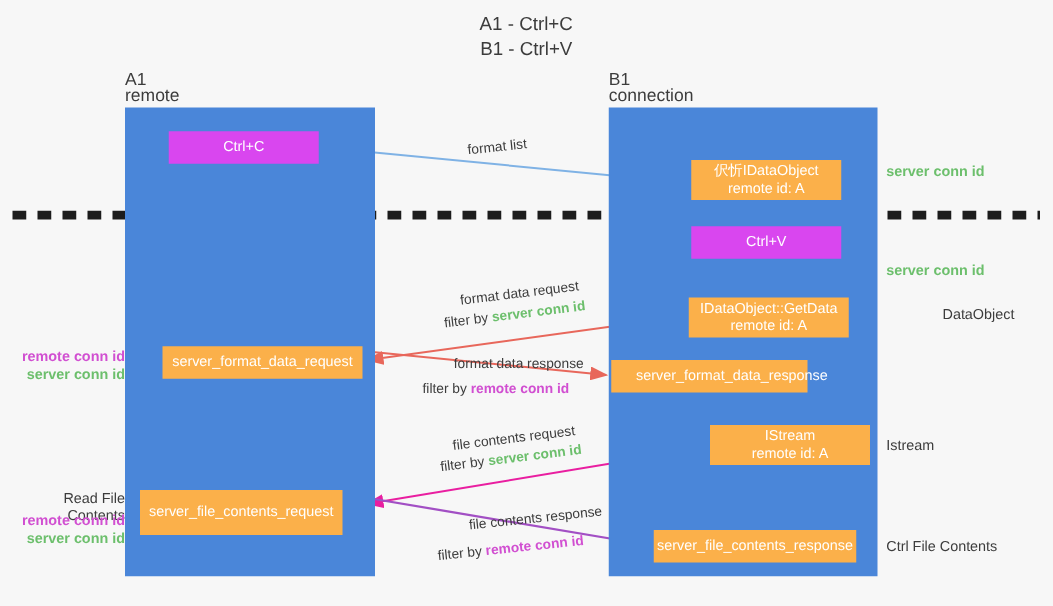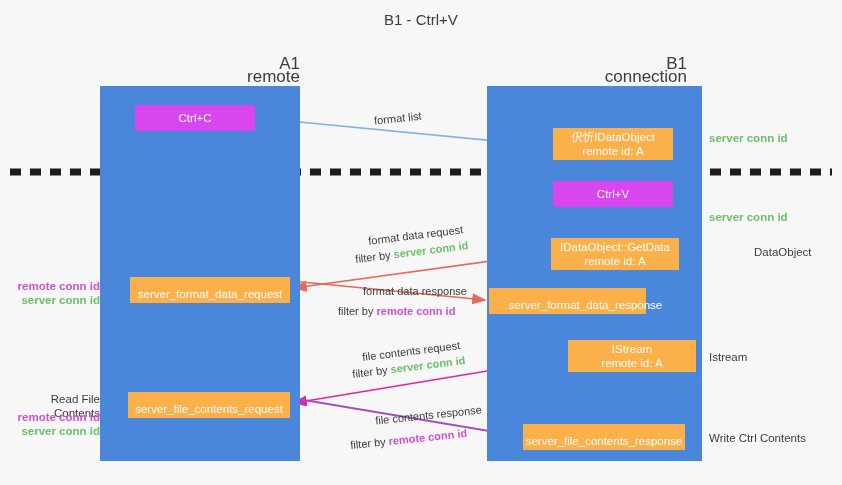--- a/index.html
+++ b/index.html
@@ -29,22 +29,22 @@
     width: 842px;
     text-align: center;
     font-size: 15px;
     line-height: 20px;
     color: #3c3c3c;
   }
 
   
   .lane-header {
     position: absolute;
-    text-align: right;
-    font-size: 17px;
+    text-align: left;
+    font-size: 14px;
     line-height: 13px;
     color: #3c3c3c;
     width: 200px;
   }
   #lane-header-a1 { left: 100px; top: 57px; }
   #lane-header-b1 { left: 487px; top: 57px; }
 
   
   .lane {
     position: absolute;
@@ -63,31 +63,31 @@
     flex-direction: column;
     align-items: center;
     justify-content: center;
     color: #ffffff;
     font-size: 11.5px;
     line-height: 14px;
     text-align: center;
     padding: 2px 4px;
   }
   .node.green { background: #d946ef; }
-  .node.orange { background: #fbb04a; justify-content: flex-end; }
+  .node.orange { background: #fbb04a; }
   .node .l2 { display: block; }
 
   #node-ctrl-c     { left: 135px; top: 105px; width: 120px; height: 26px; }
   #node-idataobject{ left: 553px; top: 128px; width: 120px; height: 32px; }
   #node-ctrl-v     { left: 553px; top: 181px; width: 120px; height: 26px; }
   #node-getdata    { left: 551px; top: 238px; width: 128px; height: 32px; }
   #node-fmt-req    { left: 130px; top: 277px; width: 160px; height: 26px; }
   #node-fmt-res    { left: 489px; top: 288px; width: 157px; height: 26px; padding-left: 40px; }
   #node-istream    { left: 568px; top: 340px; width: 128px; height: 32px; }
-  #node-file-req   { left: 128px; top: 392px; width: 162px; height: 26px; }
+  #node-file-req   { left: 112px; top: 392px; width: 162px; height: 36px; }
   #node-file-res   { left: 523px; top: 424px; width: 162px; height: 26px; }
 
   
   .side-label {
     position: absolute;
     font-size: 11.5px;
     line-height: 14px;
   }
   .side-label.plain  { color: #3c3c3c; }
   .green-text  { color: #6cbf6c; font-weight: bold; }
@@ -156,20 +156,21 @@
     <line x1="549" y1="253" x2="294" y2="288" stroke="#e8675b" stroke-width="1.6" marker-end="url(#ah-red)"></line>
 
     <line x1="292" y1="281" x2="485" y2="300" stroke="#e8675b" stroke-width="1.6" marker-end="url(#ah-red)"></line>
 
     <line x1="566" y1="358" x2="294" y2="403" stroke="#e91ea0" stroke-width="1.6" marker-end="url(#ah-pink)"></line>
 
     <line x1="292" y1="398" x2="519" y2="436" stroke="#a24fc4" stroke-width="1.8" marker-end="url(#ah-purple)"></line>
   </svg>
 
   <div id="title">
+    <div>A1 - Ctrl+C</div>
     <div>B1 - Ctrl+V</div>
   </div>
 
   <div class="lane-header" id="lane-header-a1">
     <div>A1</div>
     <div>remote</div>
   </div>
   <div class="lane-header" id="lane-header-b1">
     <div>B1</div>
     <div>connection</div>
@@ -236,21 +237,21 @@
 
   <div class="caption" id="cap-file-res-1">file contents response</div>
   <div class="caption" id="cap-file-res-2">
     <span>filter by </span><span class="magenta-text">remote conn id</span>
   </div>
 
   <div class="side-label green-text" id="label-server-conn-1">server conn id</div>
   <div class="side-label green-text" id="label-server-conn-2">server conn id</div>
   <div class="side-label plain" id="label-dataobject">DataObject</div>
   <div class="side-label plain" id="label-istream">Istream</div>
-  <div class="side-label plain" id="label-write-file">Write Ctrl Contents</div>
+  <div class="side-label plain" id="label-write-file">Ctrl File Contents</div>
 
   <div class="side-label" id="label-left-conn-1">
     <div class="magenta-text">remote conn id</div>
     <div class="green-text">server conn id</div>
   </div>
 
   <div class="side-label plain" id="label-left-read">Read File Contents</div>
 
   <div class="side-label" id="label-left-conn-2">
     <div class="magenta-text">remote conn id</div>

